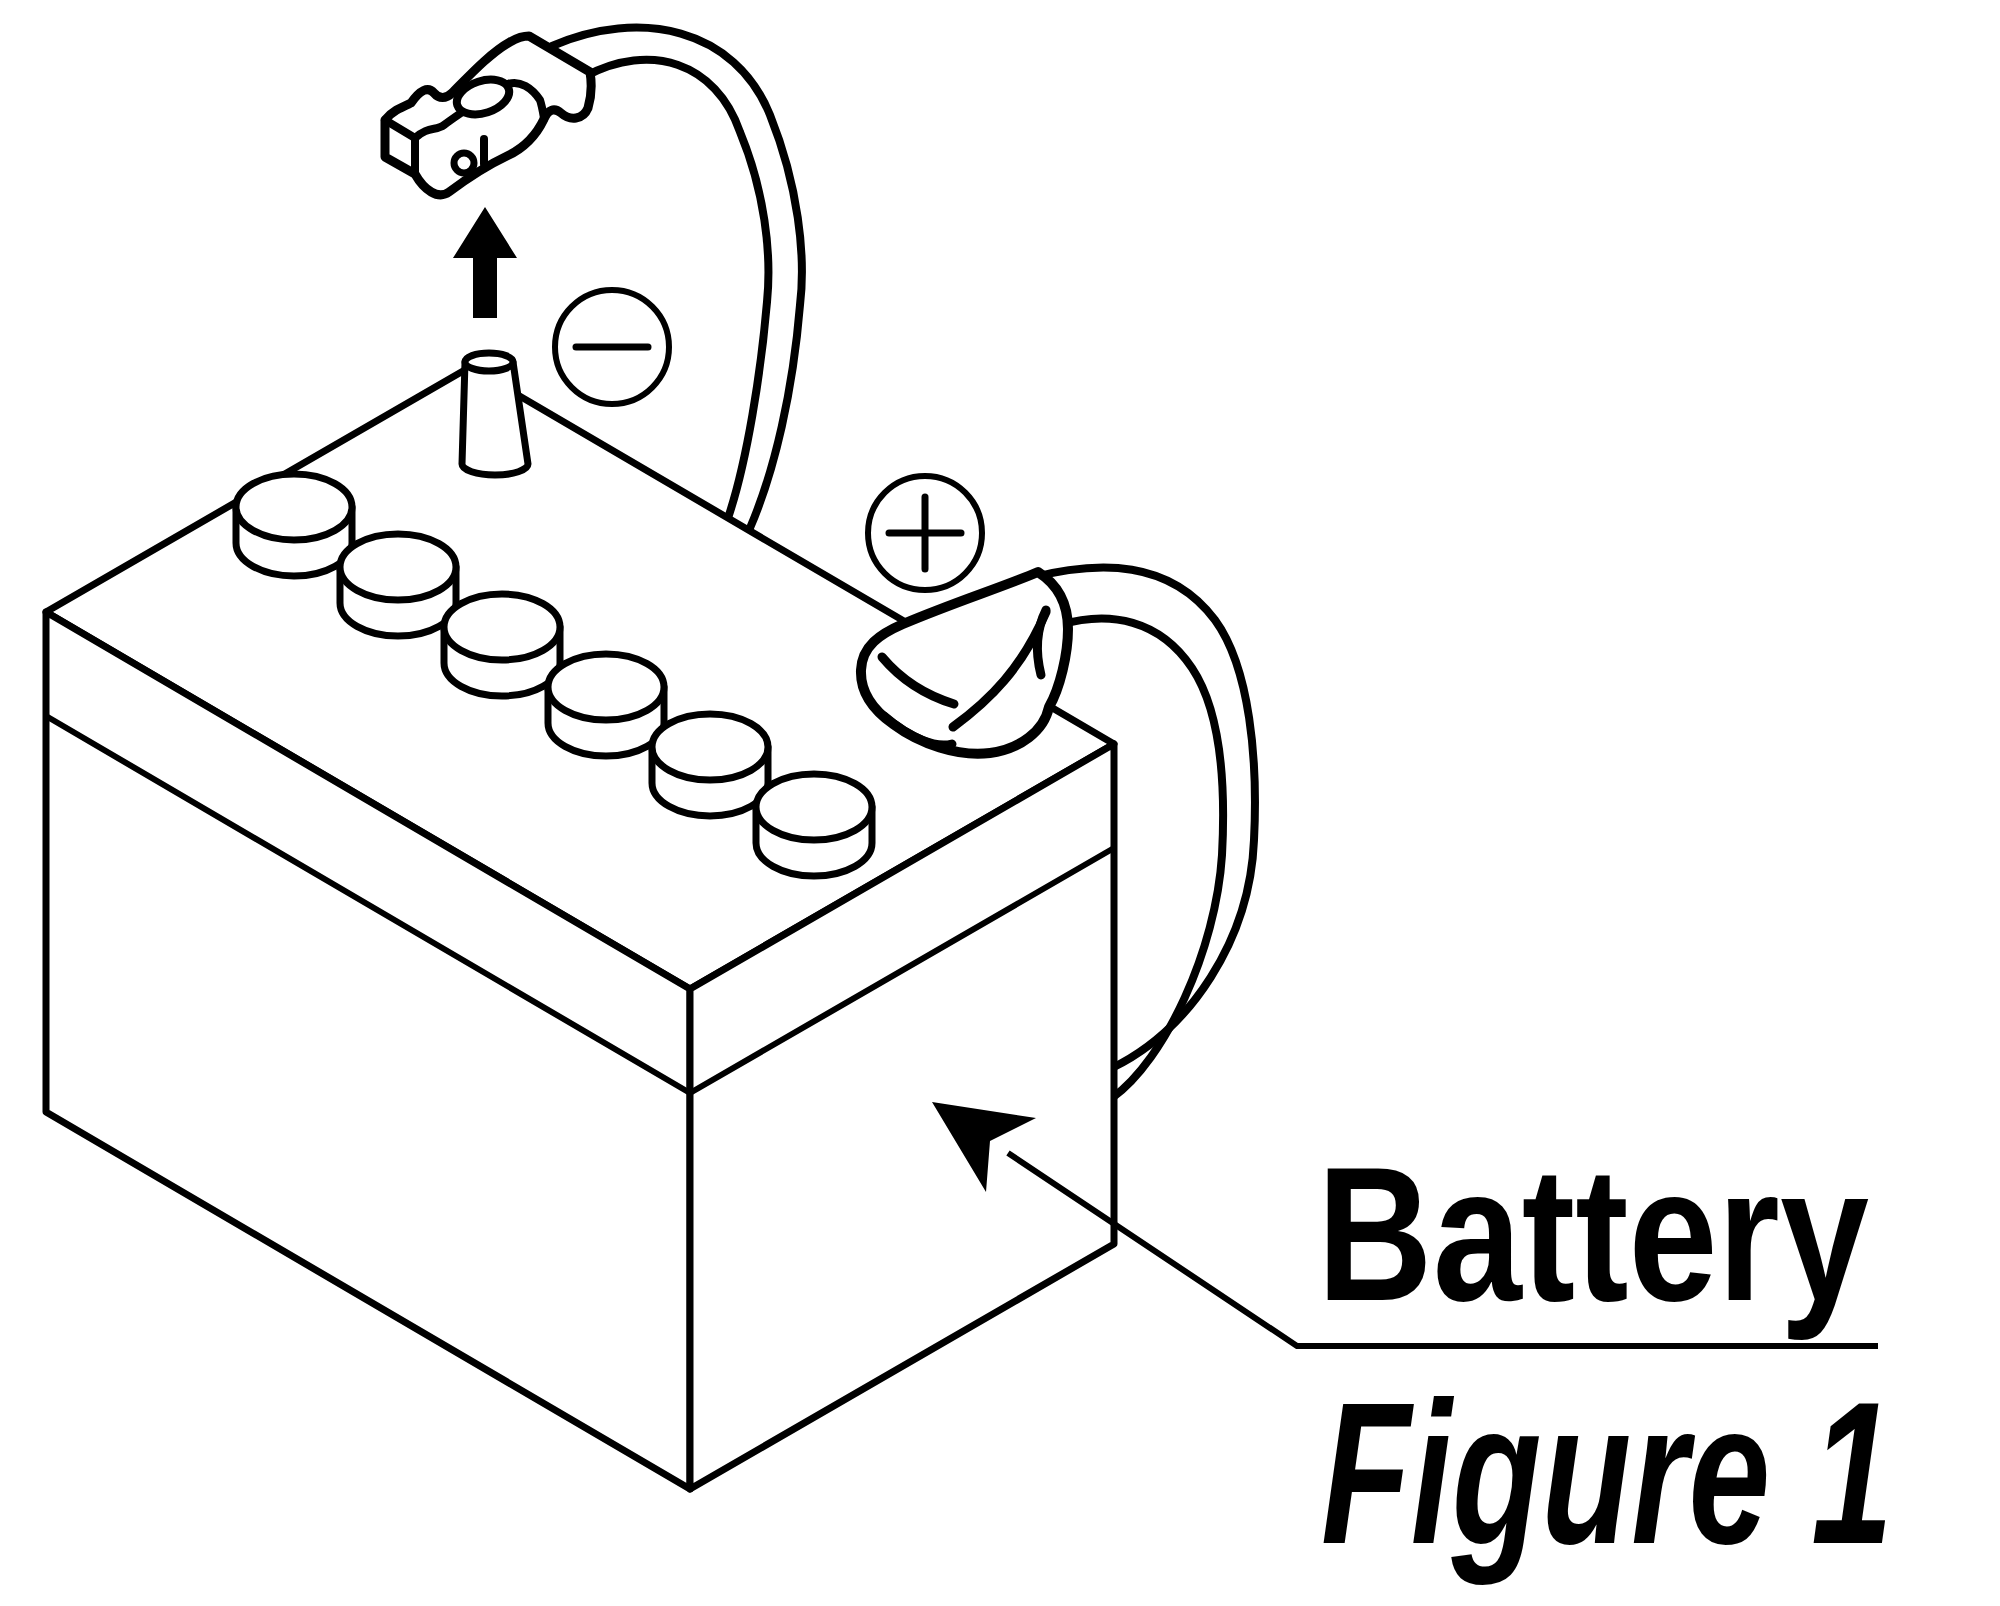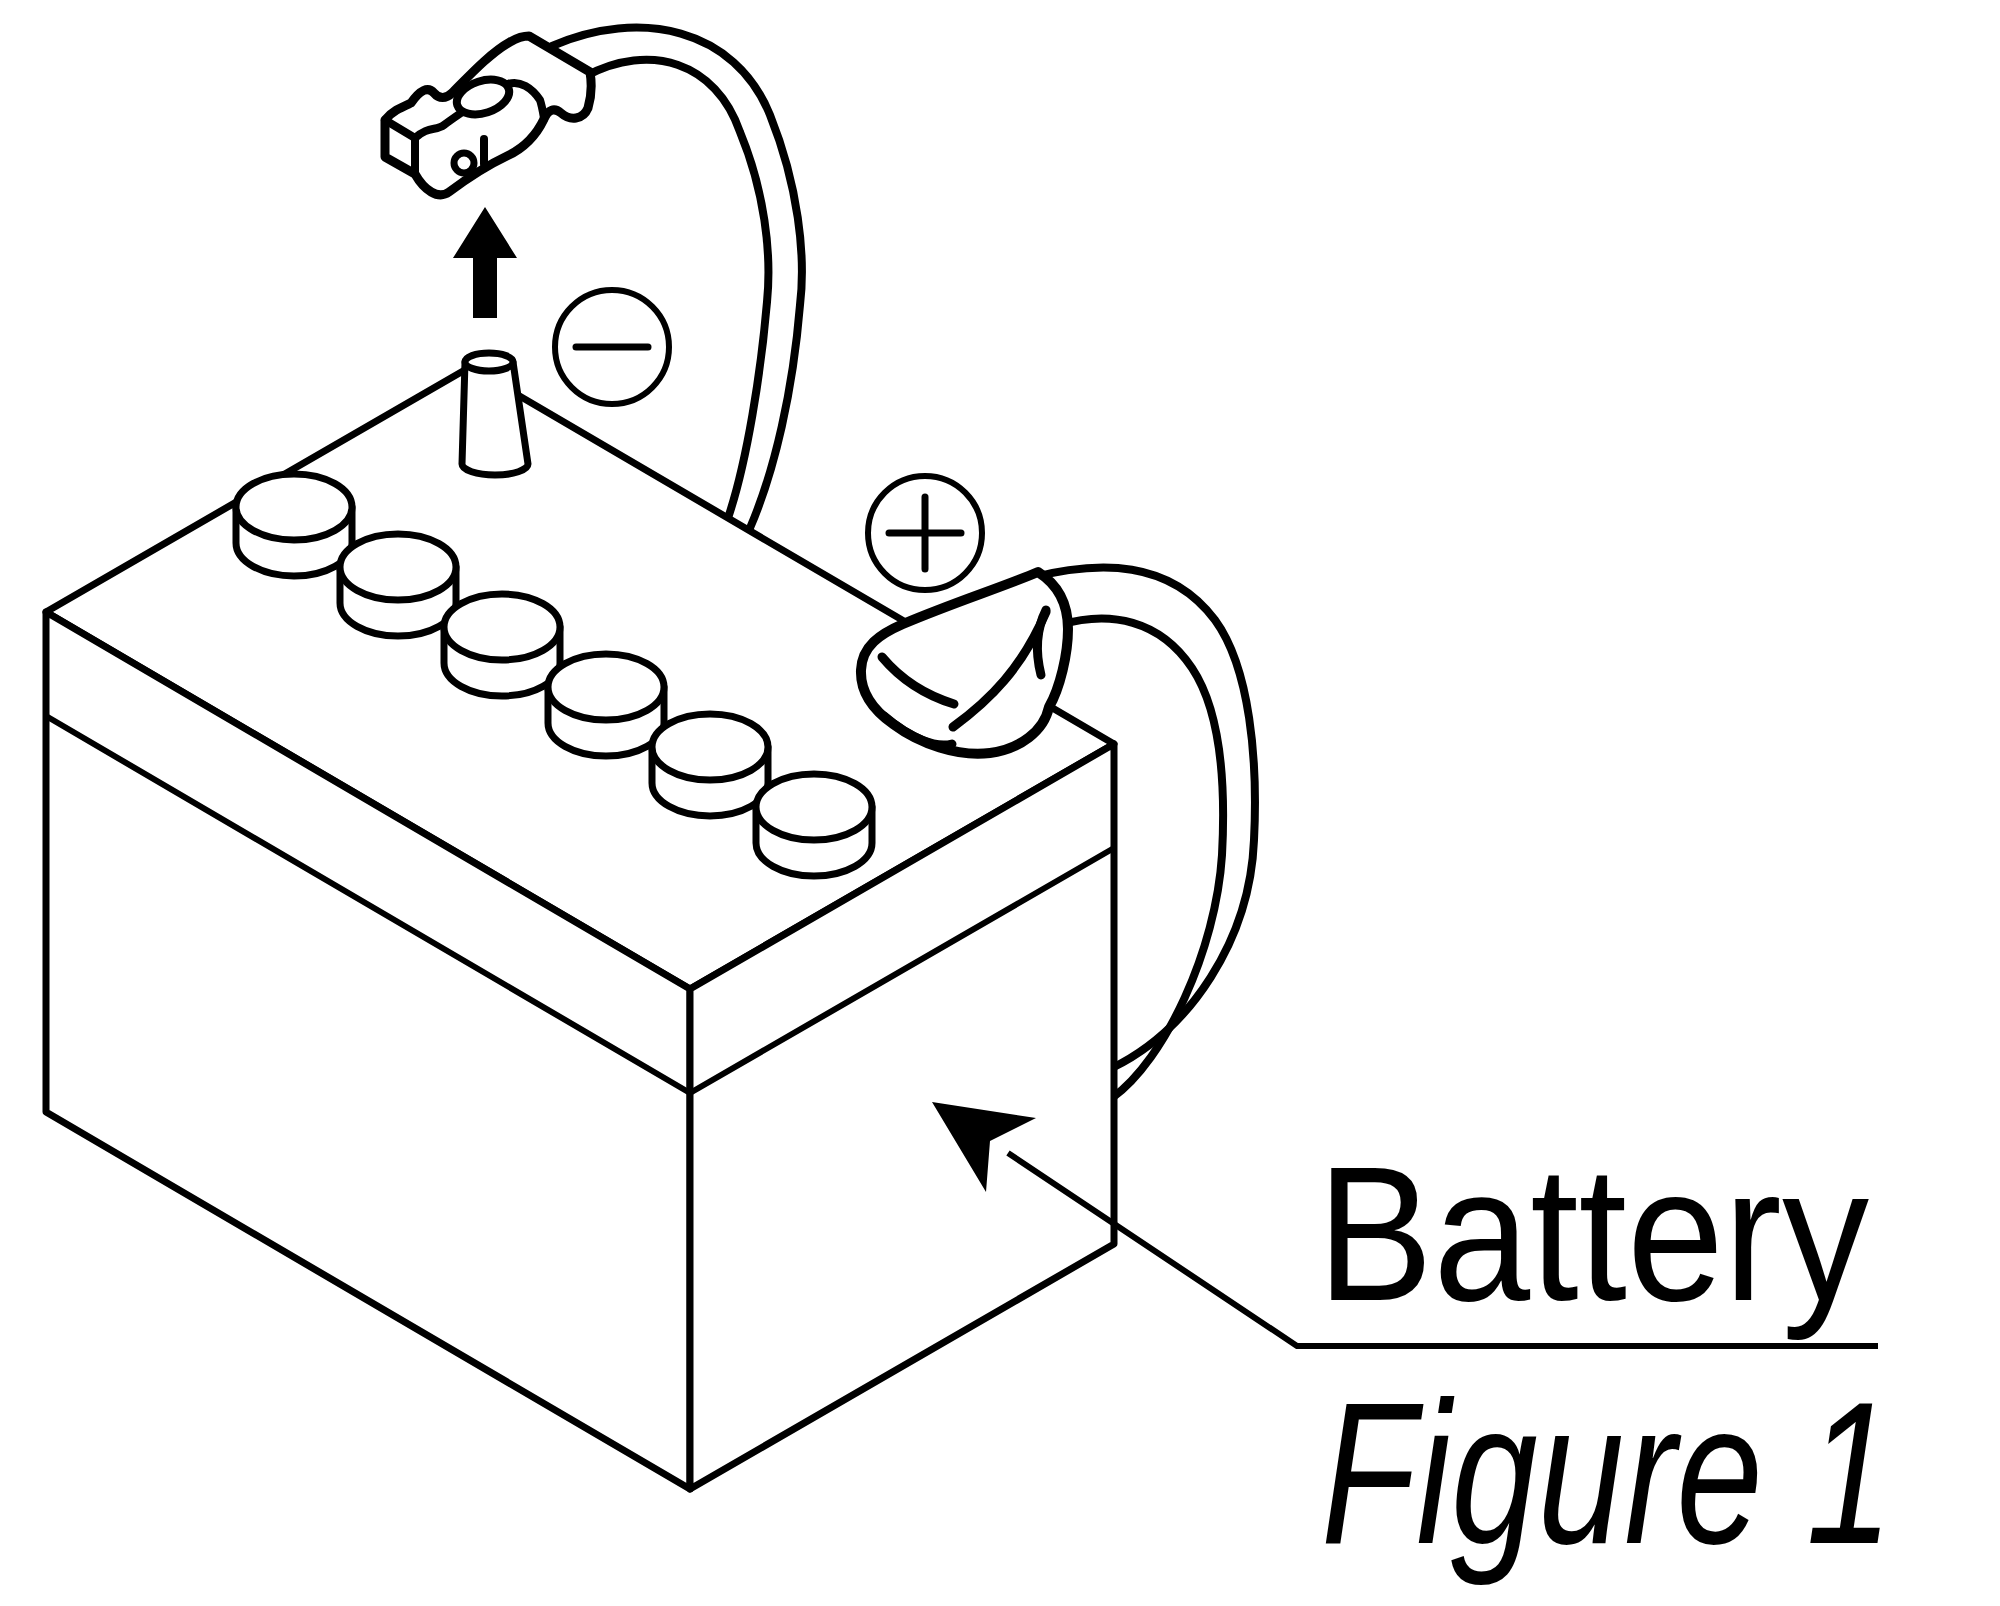--- a/index.html
+++ b/index.html
@@ -1,16 +1,16 @@
 <!DOCTYPE html>
 <html><head>
 <meta charset="utf-8">
 <style>
   html,body{margin:0;padding:0;background:#ffffff;}
-  #page{position:relative;width:2000px;height:1606px;background:#ffffff;overflow:hidden;}
+  #page{position:relative;width:2000px;height:1606px;background:#ffffff;overflow:hidden;font-weight:bold;}
   svg{display:block;width:2000px;height:1606px;}
   .label-text{font-family:"Liberation Sans", sans-serif;fill:#000000;}
   .caption-text{font-family:"Liberation Sans", sans-serif;font-style:italic;fill:#000000;}
 </style>
 </head>
 <body>
 
 <div id="page">
 <svg viewBox="0 0 2000 1606" xmlns="http://www.w3.org/2000/svg">
 

